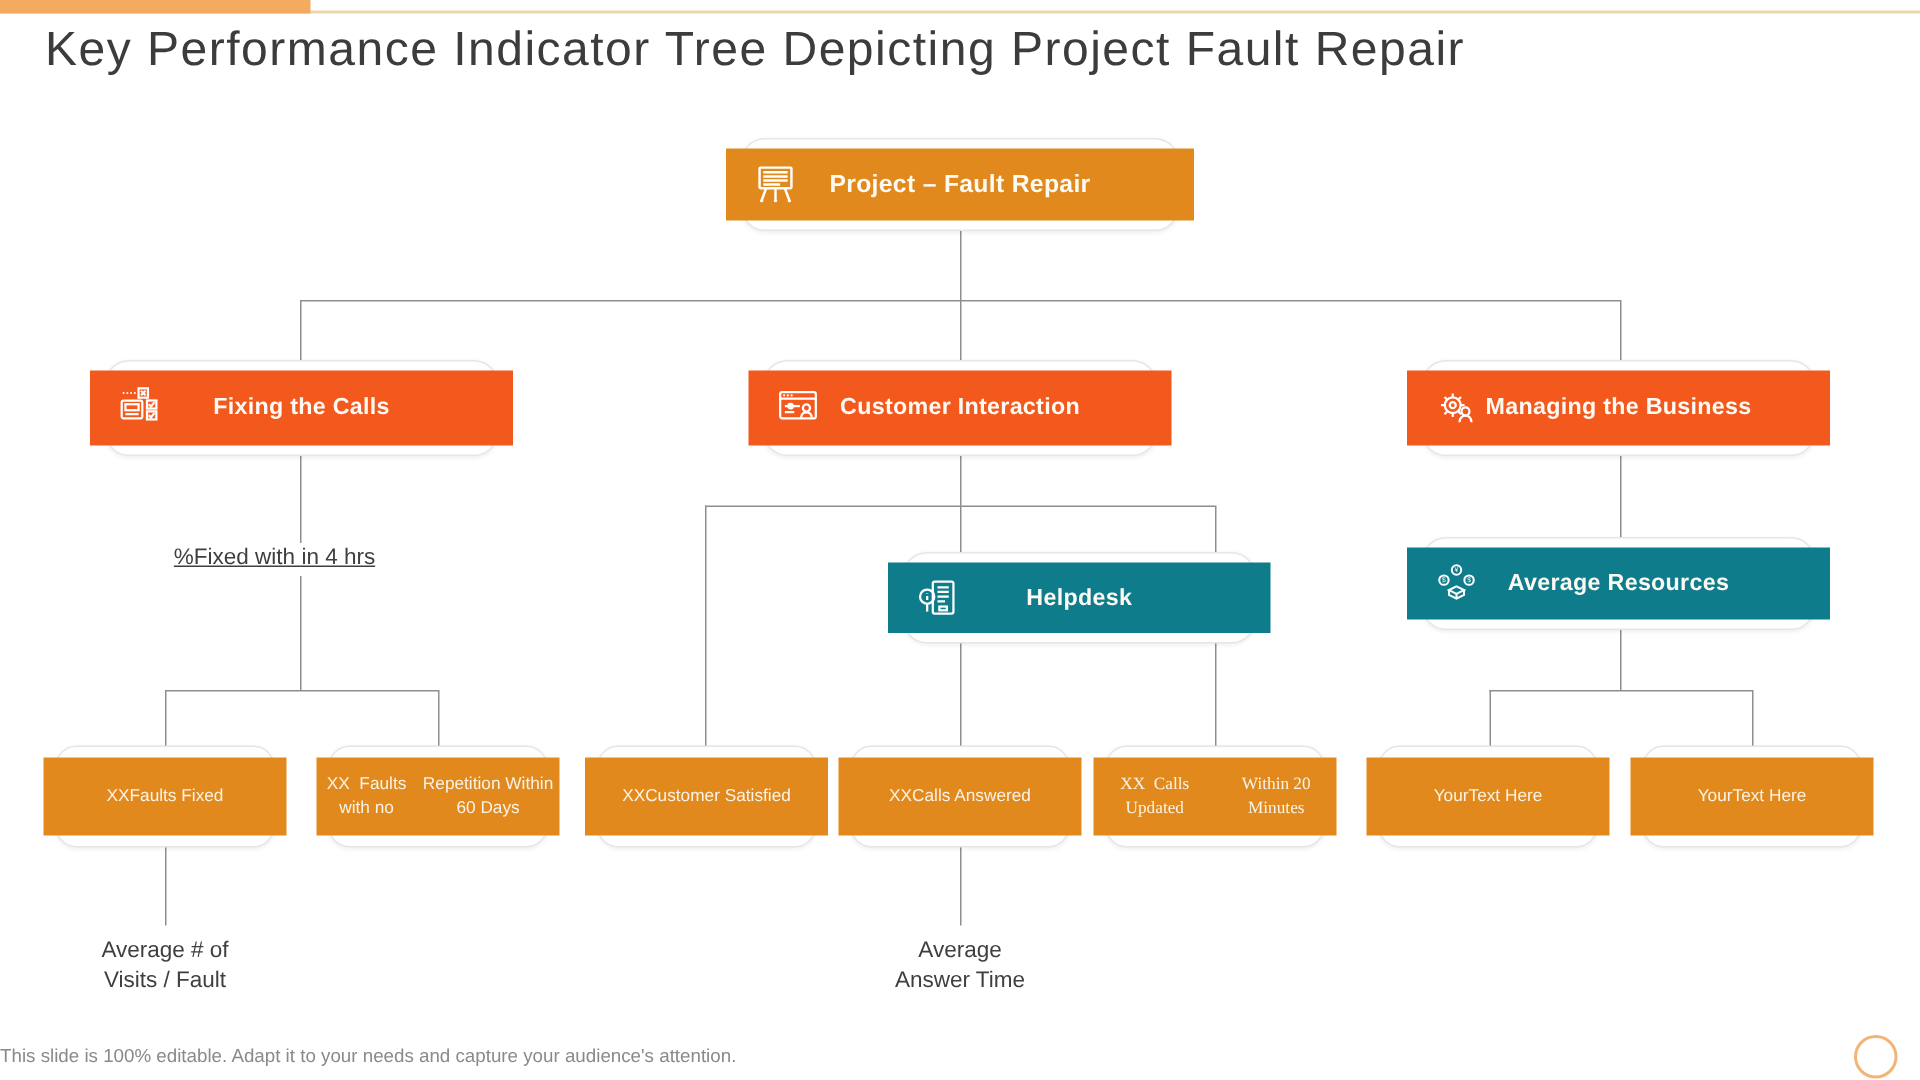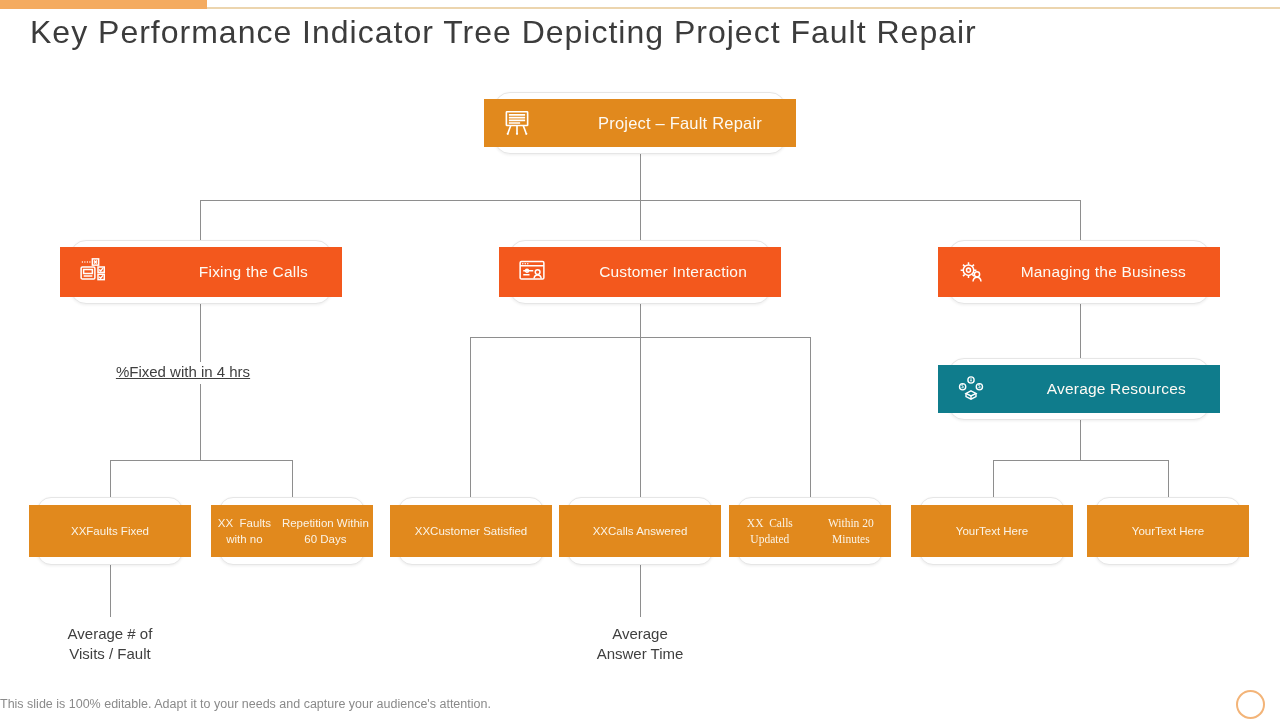--- a/index.html
+++ b/index.html
@@ -18,21 +18,21 @@
   .node{position:absolute;z-index:3;}
   .backing{position:absolute;background:#fff;border:1px solid #e6e6e6;border-radius:16px;
            box-shadow:0 1px 3px rgba(0,0,0,.07);}
   .node .backing{left:10px;right:10px;top:-7px;bottom:-7px;}
   .leaf .backing{left:8px;right:8px;top:-8px;bottom:-8px;border-radius:14px;}
   .face{position:absolute;left:0;top:0;right:0;bottom:0;display:flex;align-items:center;color:#fdfaf4;}
   .amber .face{background:var(--amber,#E1891D);}
   .vivid .face{background:var(--vivid-orange,#F3581D);}
   .teal  .face{background:var(--teal,#0F7C8C);}
   .face .icon{flex:0 0 auto;display:flex;align-items:center;justify-content:center;margin-left:18px;}
-  .face .lbl{flex:1;text-align:right;font-weight:normal;font-size:15.5px;padding-right:34px;letter-spacing:.2px;}
+  .face .lbl{flex:1;text-align:center;font-weight:bold;font-size:15.5px;padding-right:48px;letter-spacing:.2px;}
   .root .face .lbl{font-size:16.5px;}
   .leaf .face{justify-content:center;color:#faf3e6;}
   .leaf-line{font-size:11.5px;line-height:16px;text-align:center;white-space:pre-wrap;}
   
   .ann{position:absolute;z-index:2;background:#fff;text-align:center;font-size:15px;color:#3f3f3f;line-height:20px;}
   
   .footer{position:absolute;left:0;top:697px;width:1280px;text-align:left;font-size:12.5px;
           color:var(--footer-text,#8A8A8A);}
   .corner-circle{position:absolute;left:1236px;top:690px;width:29px;height:29px;box-sizing:border-box;
           border:2px solid #f3b478;border-radius:50%;}
@@ -140,20 +140,36 @@
             <circle cx="10" cy="10.5" r="1.6"></circle>
           <path d="M10 4.2v2M10 14.8v2M3.7 10.5h2M14.3 10.5h2M5.6 6.1L7 7.5M13 13.9l1.4 1.4M14.4 6.1L13 7.5M7 13.9l-1.4 1.4"></path>
           <circle cx="16.8" cy="13.8" r="2.1"></circle>
             <path d="M13.6 19.6c.2-2.3 1.6-3.5 3.2-3.5s3 1.2 3.2 3.5"></path>
         </svg>
       </span>
       <span class="lbl">Managing the Business</span>
     </div>
   </div>
 
+  <div class="node teal" style="left:592px;top:375px;width:255px;height:47px;">
+    <div class="backing"></div>
+    <div class="face">
+      <span class="icon">
+        <svg width="30" height="30" viewBox="0 0 24 24" fill="none" stroke="#fff" stroke-width="1.2">
+          <rect x="9.5" y="3" width="11" height="17" rx="1"></rect>
+          <path d="M12 6h6M12 8.5h6M12 11h6M12 13.5h4"></path>
+          <rect x="13" y="16.3" width="4" height="2"></rect>
+          <circle cx="6.5" cy="11" r="3.8"></circle>
+          <path d="M6.5 9.2v.2M6.5 10.7v2.1"></path>
+          <path d="M6.5 14.8v4.2"></path>
+        </svg>
+      </span>
+      <span class="lbl">Helpdesk</span>
+    </div>
+  </div>
 
   <div class="node teal" style="left:938px;top:365px;width:282px;height:48px;">
     <div class="backing"></div>
     <div class="face">
       <span class="icon">
         <svg width="30" height="30" viewBox="0 0 24 24" fill="none" stroke="#fff" stroke-width="1.1">
           <path d="M12 13.5l4 2-4 2-4-2z"></path>
             <path d="M8 15.5v2.6l4 2 4-2v-2.6"></path>
             <path d="M12 17.5v2.6"></path>
           <circle cx="12" cy="4.8" r="2.5"></circle>

